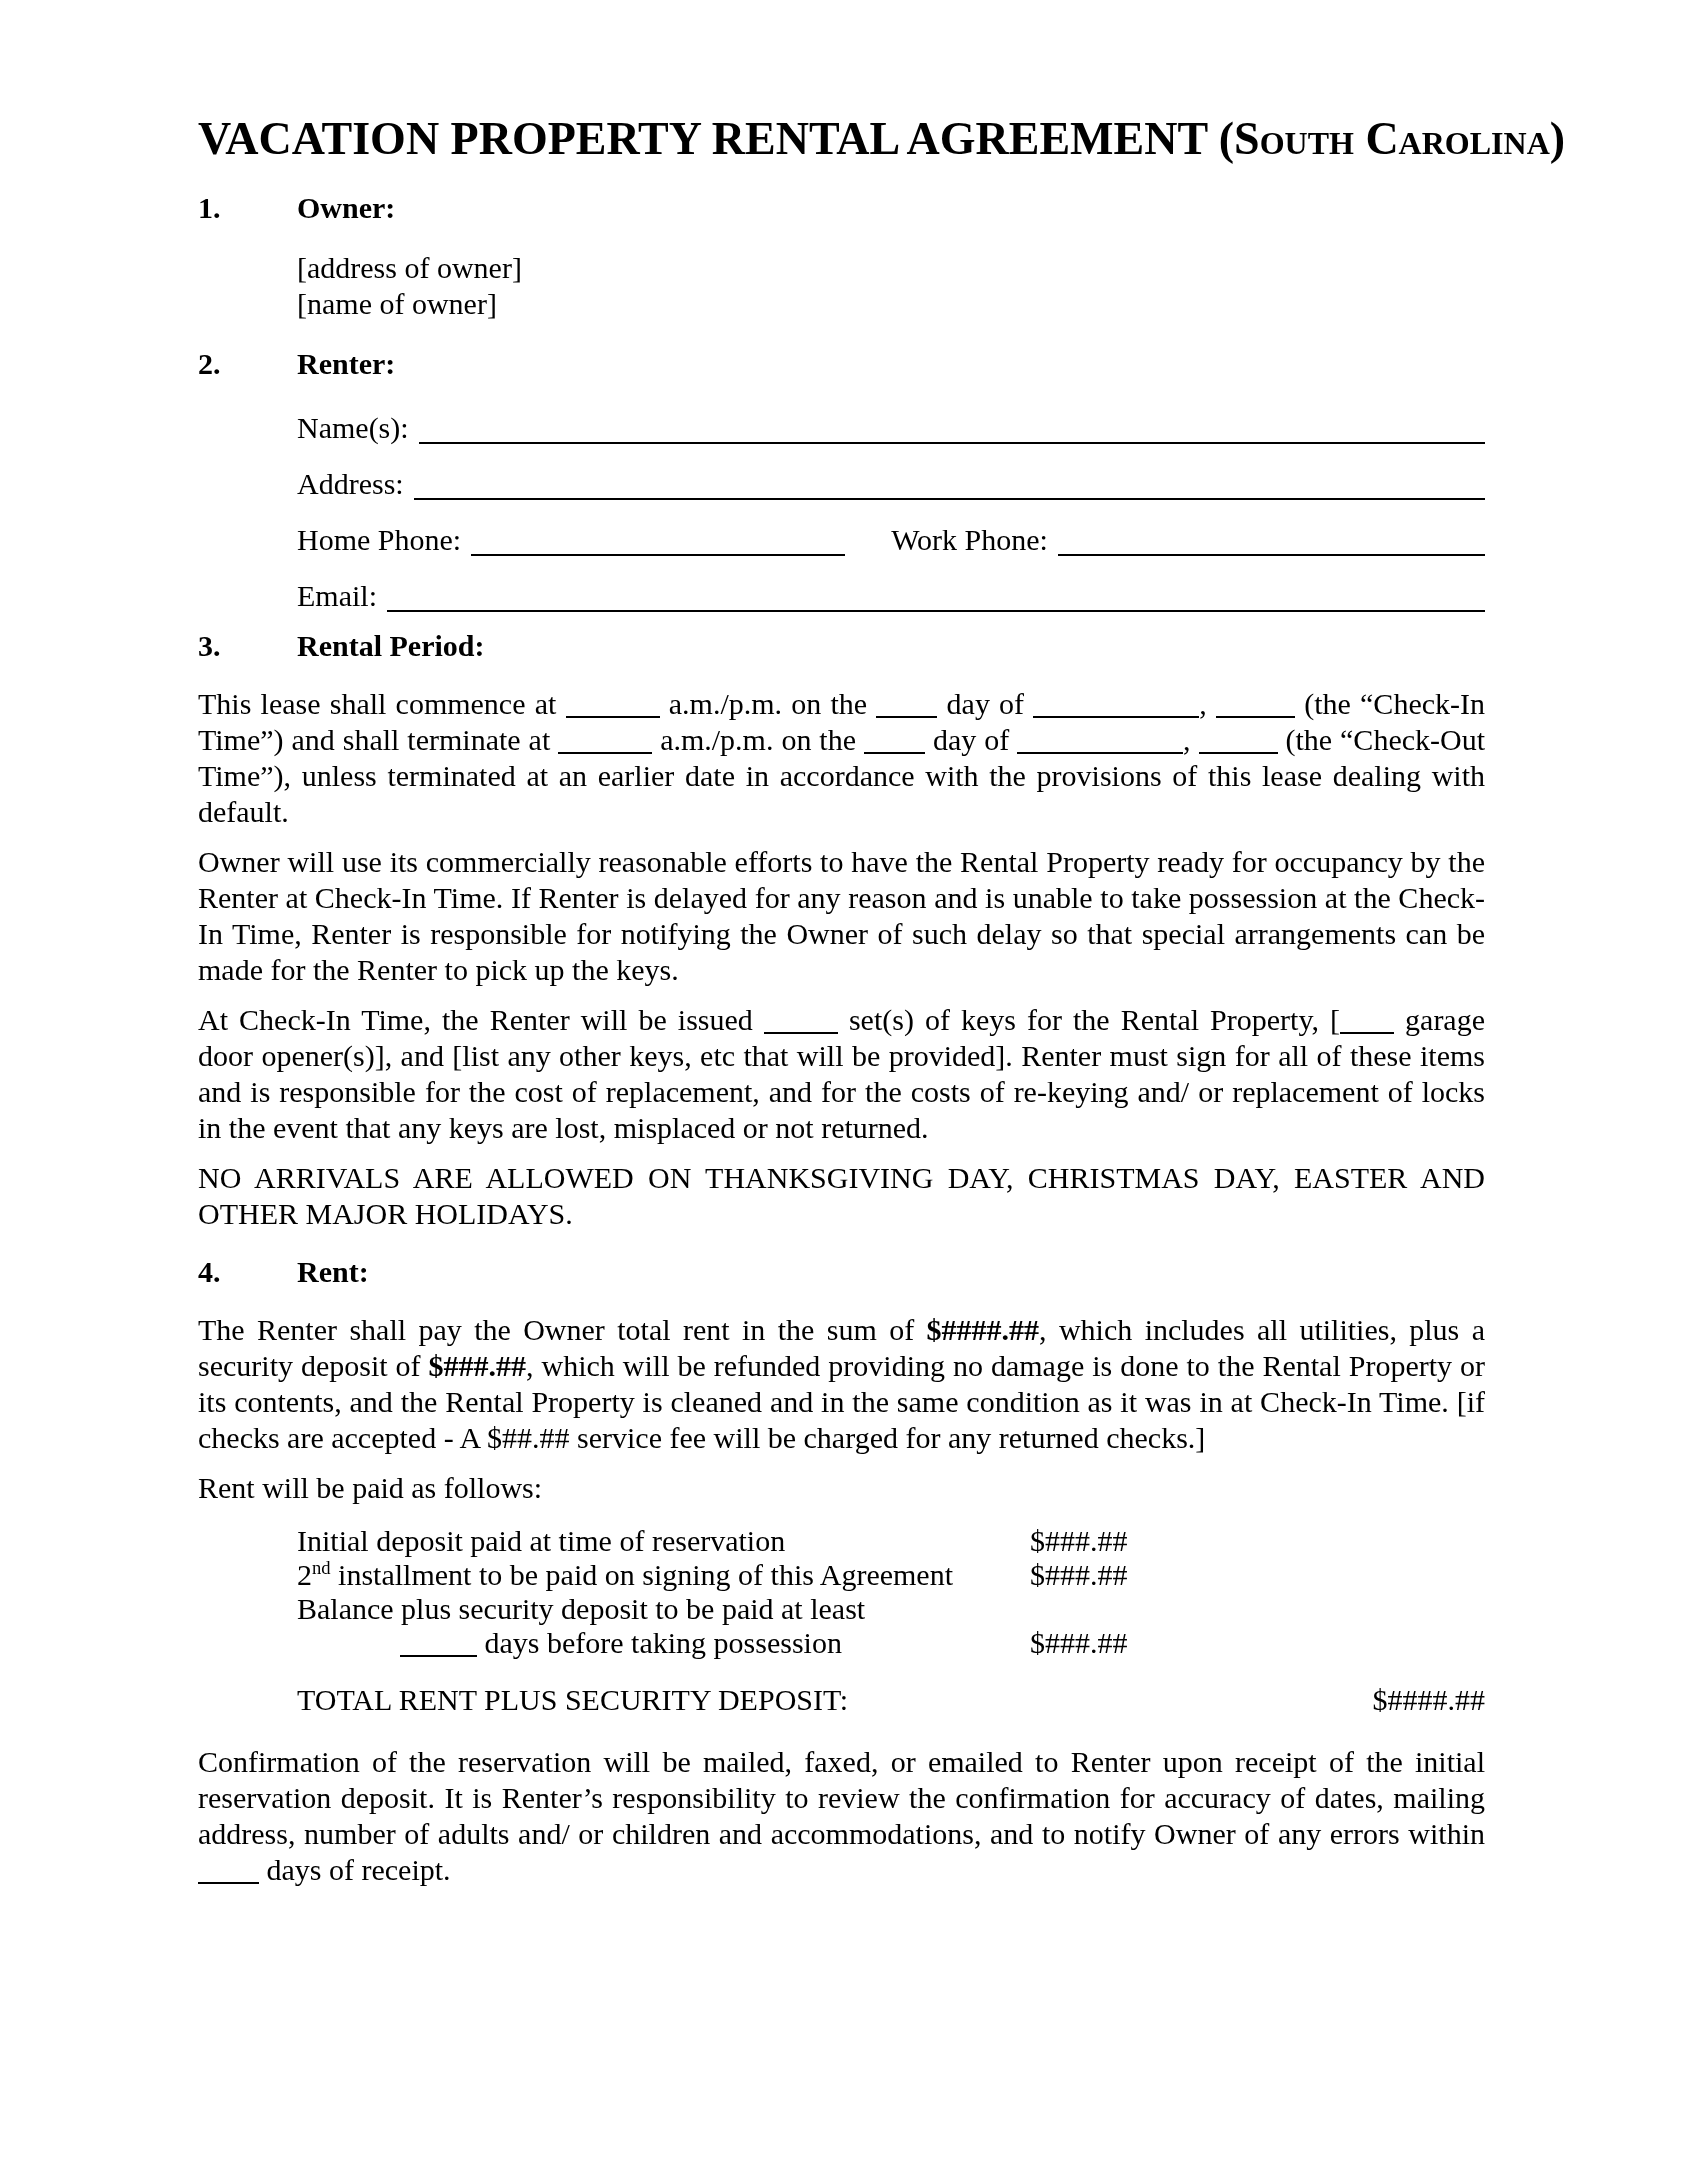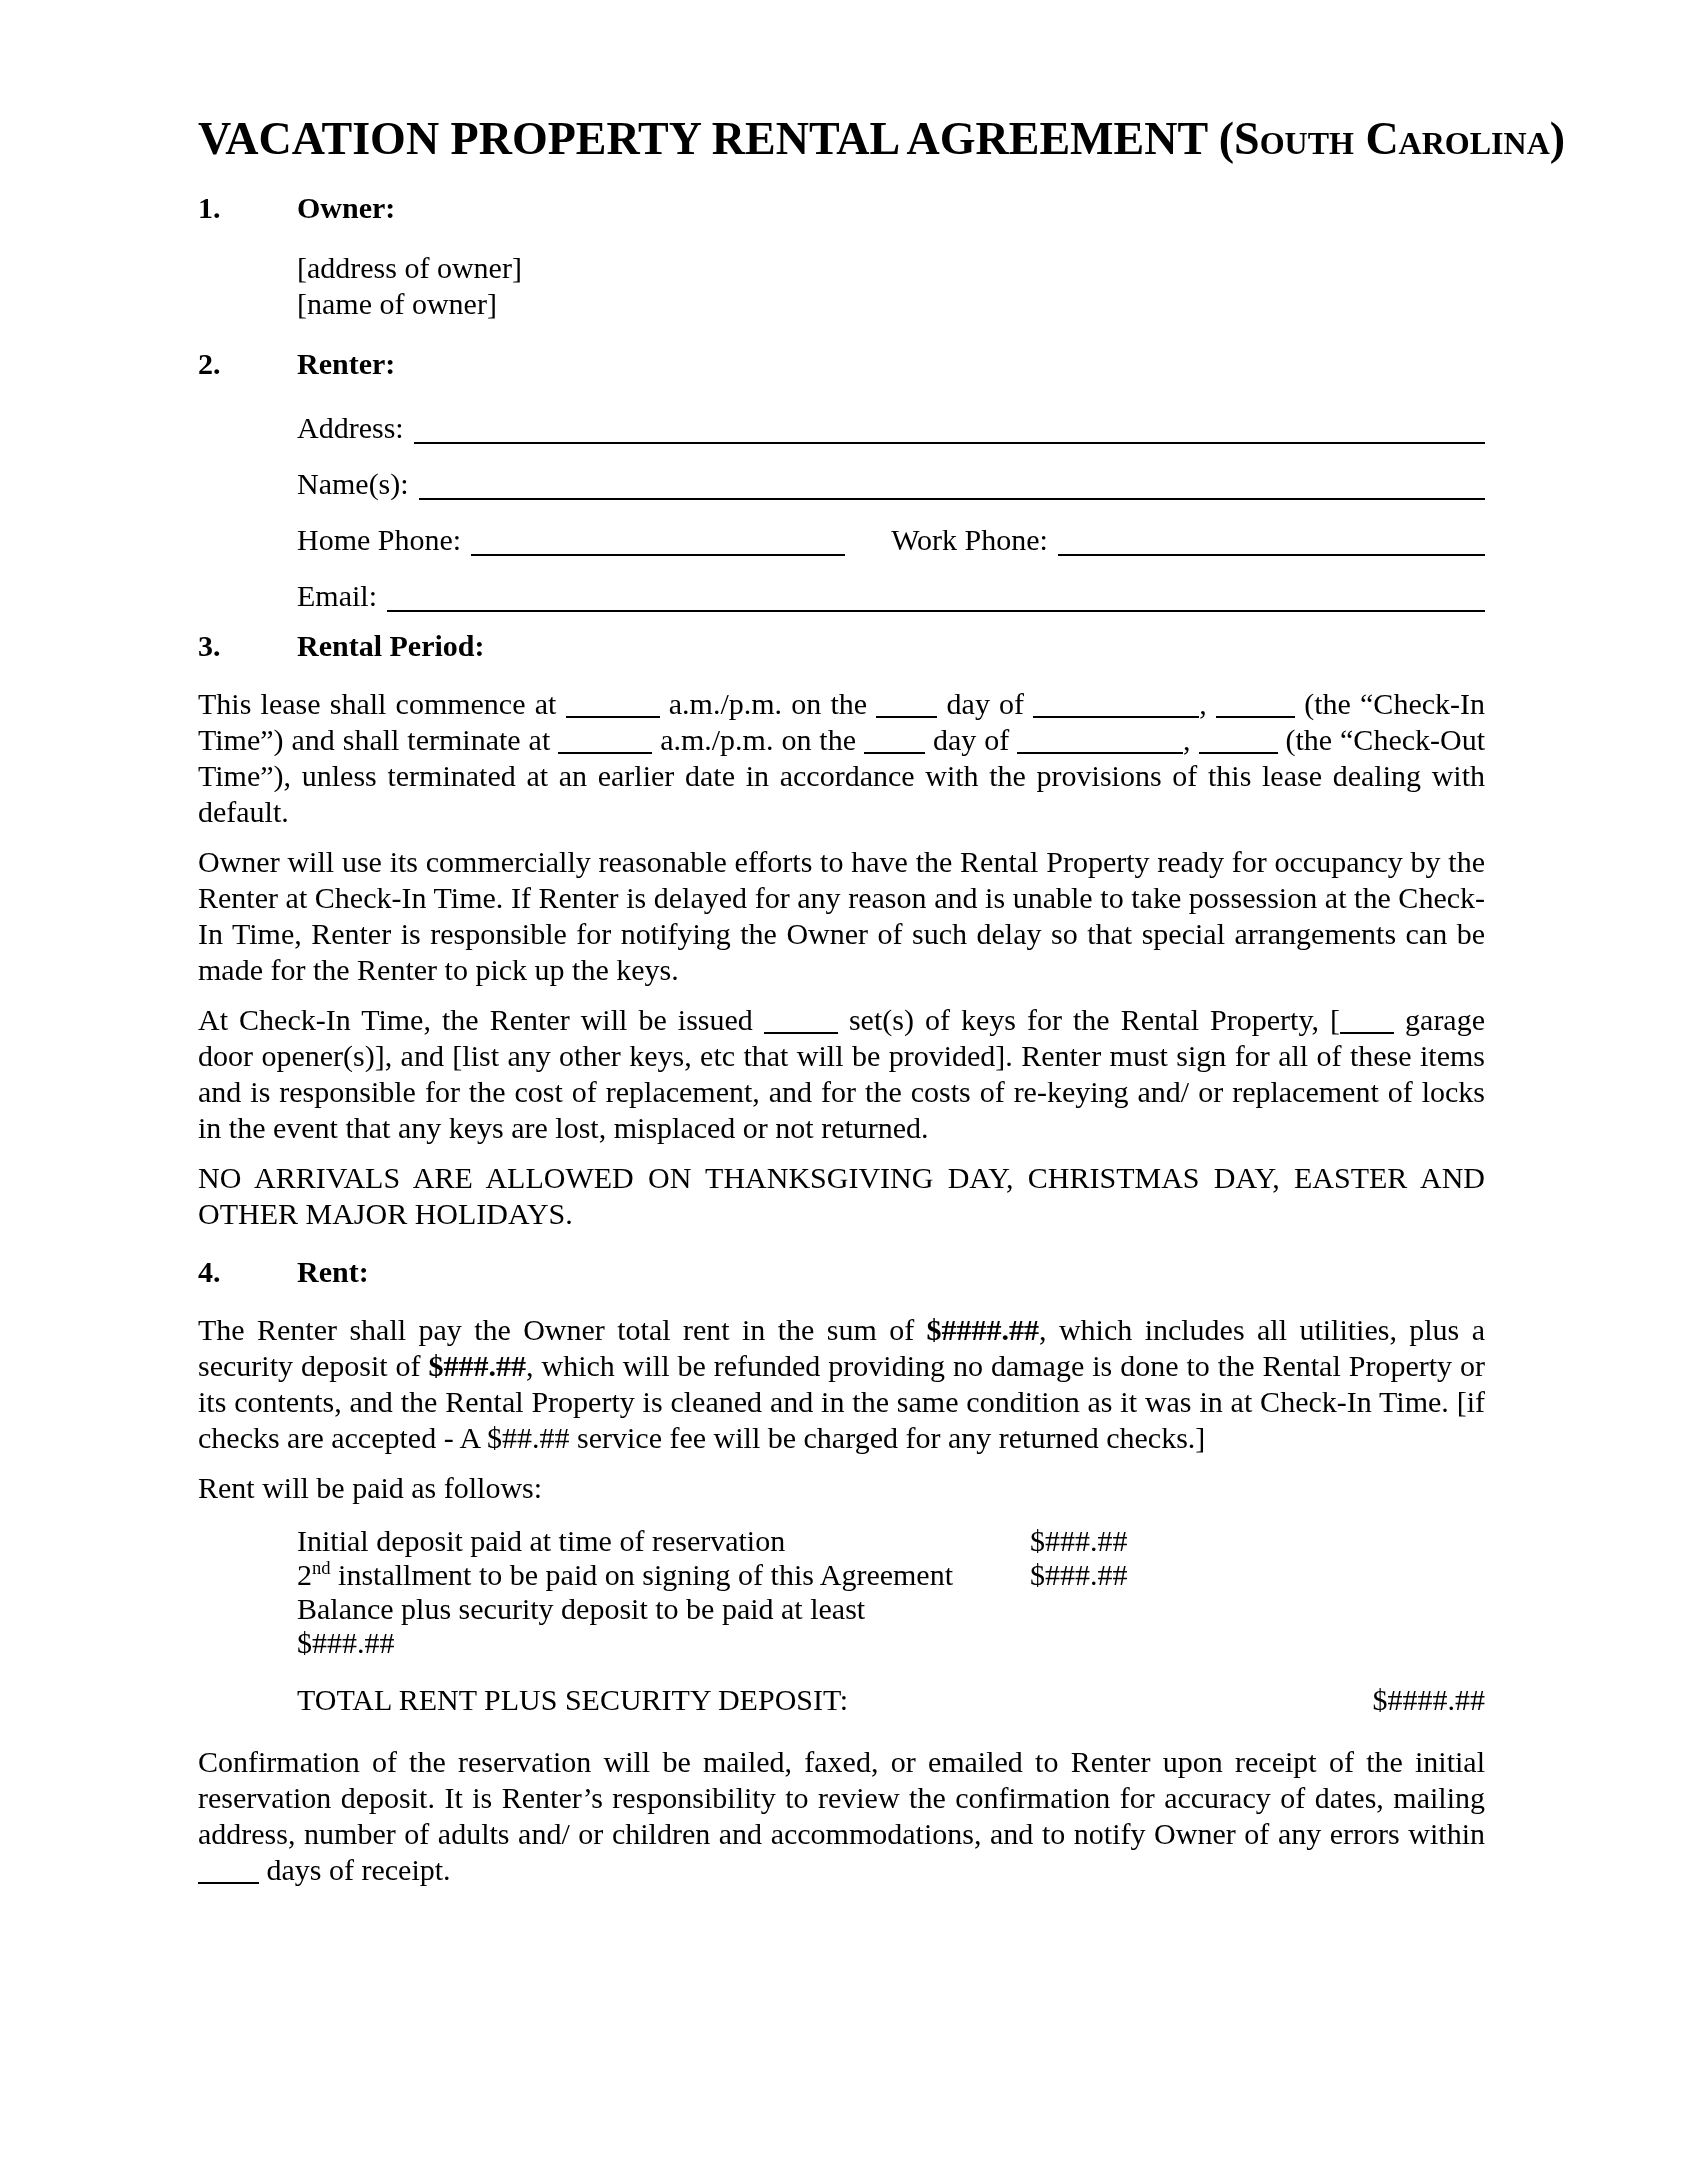--- a/index.html
+++ b/index.html
@@ -121,25 +121,25 @@
     <div>[address of owner]</div>
     <div>[name of owner]</div>
   </div>
 
   <div class="sec-heading tight">
     <span class="num">2.</span>
     <span class="h">Renter:</span>
   </div>
   <div class="form-area">
     <div class="form-row">
-      <span class="flabel">Address:</span>
+      <span class="flabel">Name(s):</span>
       <span class="fline"></span>
     </div>
     <div class="form-row">
-      <span class="flabel">Name(s):</span>
+      <span class="flabel">Address:</span>
       <span class="fline"></span>
     </div>
     <div class="form-row">
       <span class="flabel">Home Phone:</span>
       <span class="fline fixed"></span>
       <span class="flabel second">Work Phone:</span>
       <span class="fline"></span>
     </div>
     <div class="form-row">
       <span class="flabel">Email:</span>
@@ -170,20 +170,21 @@
     </div>
     <div class="sched-row">
       <span class="sdesc">2<sup>nd</sup> installment to be paid on signing of this Agreement</span>
       <span class="samt">$###.##</span>
     </div>
     <div class="sched-row">
       <span class="sdesc">Balance plus security deposit to be paid at least</span>
       <span class="samt"></span>
     </div>
     <div class="sched-row">
+      <span class="sdesc indented"><span class="blank" style="width: 77px;"></span> days before taking possession</span>
       <span class="samt">$###.##</span>
     </div>
   </div>
 
   <div class="total-row">
     <span class="tlabel">TOTAL RENT PLUS SECURITY DEPOSIT:</span>
     <span class="tamt">$####.##</span>
   </div>
 
   <p class="para last">Confirmation of the reservation will be mailed, faxed, or emailed to Renter upon receipt of the initial reservation deposit. It is Renter’s responsibility to review the confirmation for accuracy of dates, mailing address, number of adults and/ or children and accommodations, and to notify Owner of any errors within <span class="blank" style="width: 61px;"></span> days of receipt.</p>

